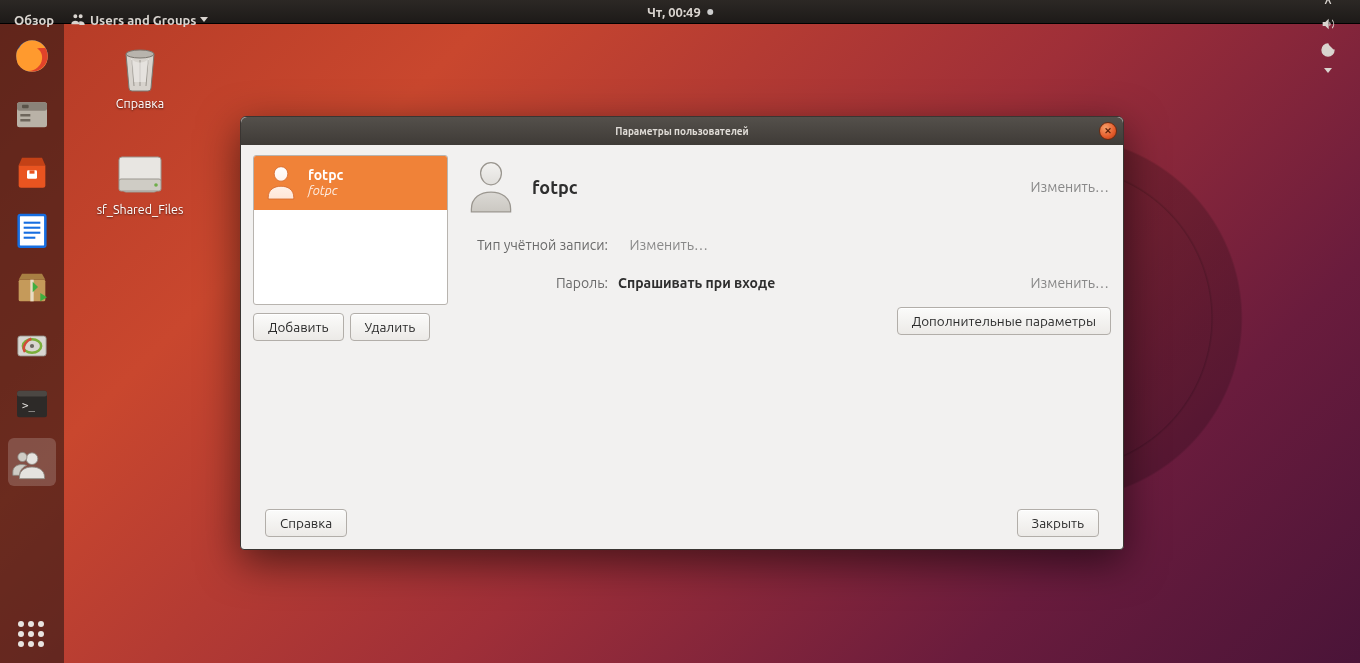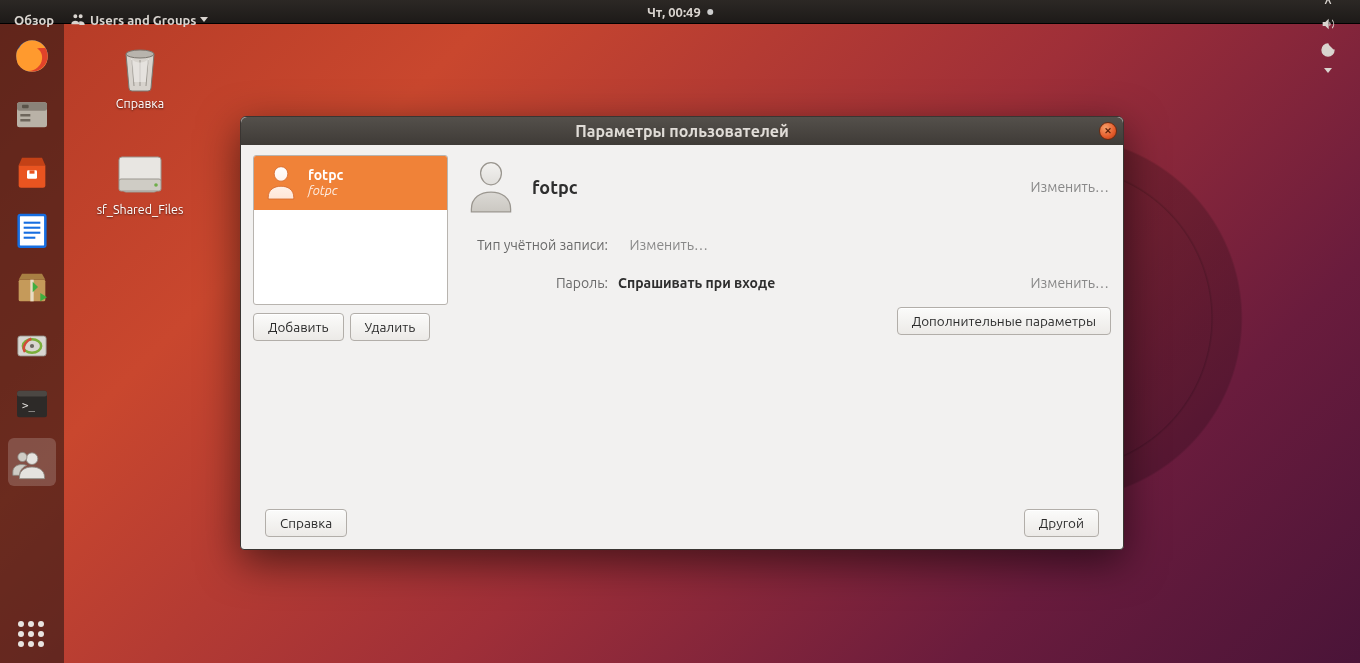--- a/index.html
+++ b/index.html
@@ -43,21 +43,21 @@
   
   .dialog {
     position:absolute; top:116px; left:240px; width:884px; height:434px;
     background:#f2f1f0; border:1px solid #3a3532; border-radius:6px 6px 4px 4px;
     box-shadow:0 12px 40px rgba(0,0,0,0.55);
     display:flex; flex-direction:column; z-index:20;
   }
   .titlebar {
     height:28px; background:linear-gradient(#54504b,#3f3b37);
     border-radius:6px 6px 0 0; display:flex; align-items:center; justify-content:center;
-    color:#e0dcd7; font-size:16px; font-weight:bold; position:relative;
+    color:#e0dcd7; font-size:10px; font-weight:bold; position:relative;
   }
   .close-btn { position:absolute; right:6px; top:5px; width:18px; height:18px; border-radius:50%;
     background:radial-gradient(circle at 35% 30%, #f7a06a, #e45b2a 60%, #b03c16);
     border:1px solid #6b2a10; display:flex; align-items:center; justify-content:center; cursor:pointer;}
   .close-btn::before{content:"✕"; color:#5a1f08; font-size:9px; font-weight:bold;}
   .dialog-body { flex:1; padding:10px 12px 0; display:flex; flex-direction:column; color:#3b3b3b; font-size:14px;}
   .upper-row { display:flex; gap:14px; }
   .user-list { width:195px; height:150px; background:#fff; border:1px solid #b8b4af; border-radius:3px; overflow:hidden;}
   .user-row { display:flex; align-items:center; gap:8px; padding:6px 8px 8px; background:#f08238; color:#fff;}
   .avatar-sm { width:38px; height:40px; display:flex; align-items:center; justify-content:center;}
@@ -293,16 +293,16 @@
         </div>
       </div>
     </div>
 
     <div class="bottom-row">
       <button class="gtk">Дополнительные параметры</button>
     </div>
 
     <div class="footer">
       <button class="gtk">Справка</button>
-      <button class="gtk">Другой</button>
+      <button class="gtk">Закрыть</button>
     </div>
   </div>
 </div>
 
 </body></html>

